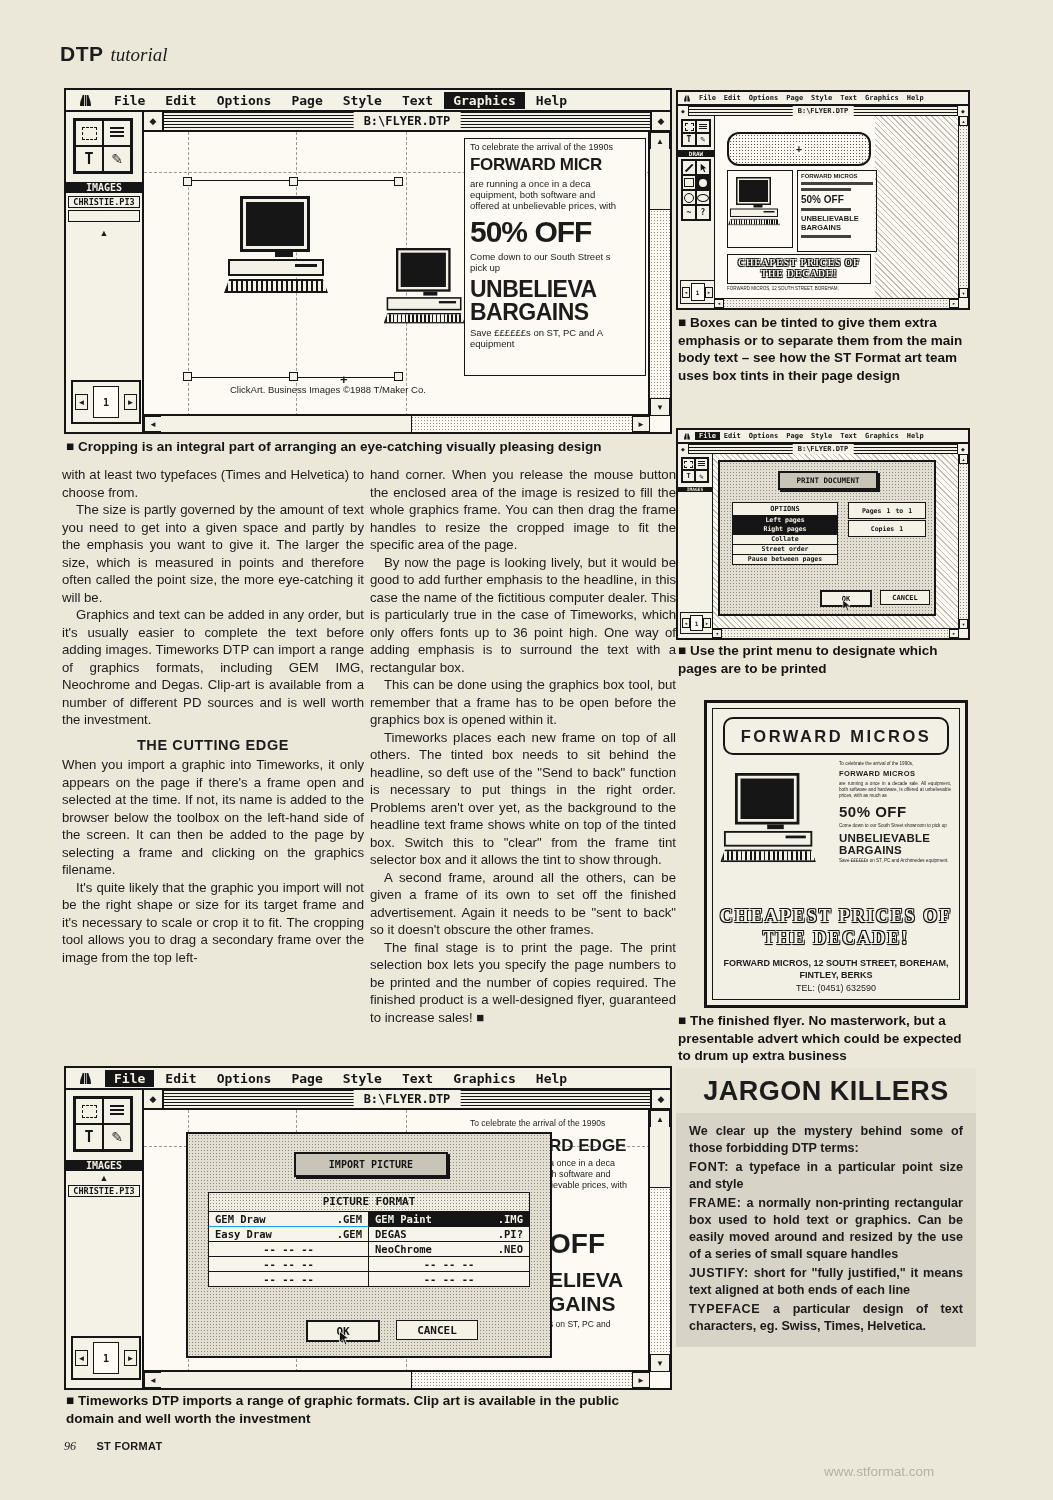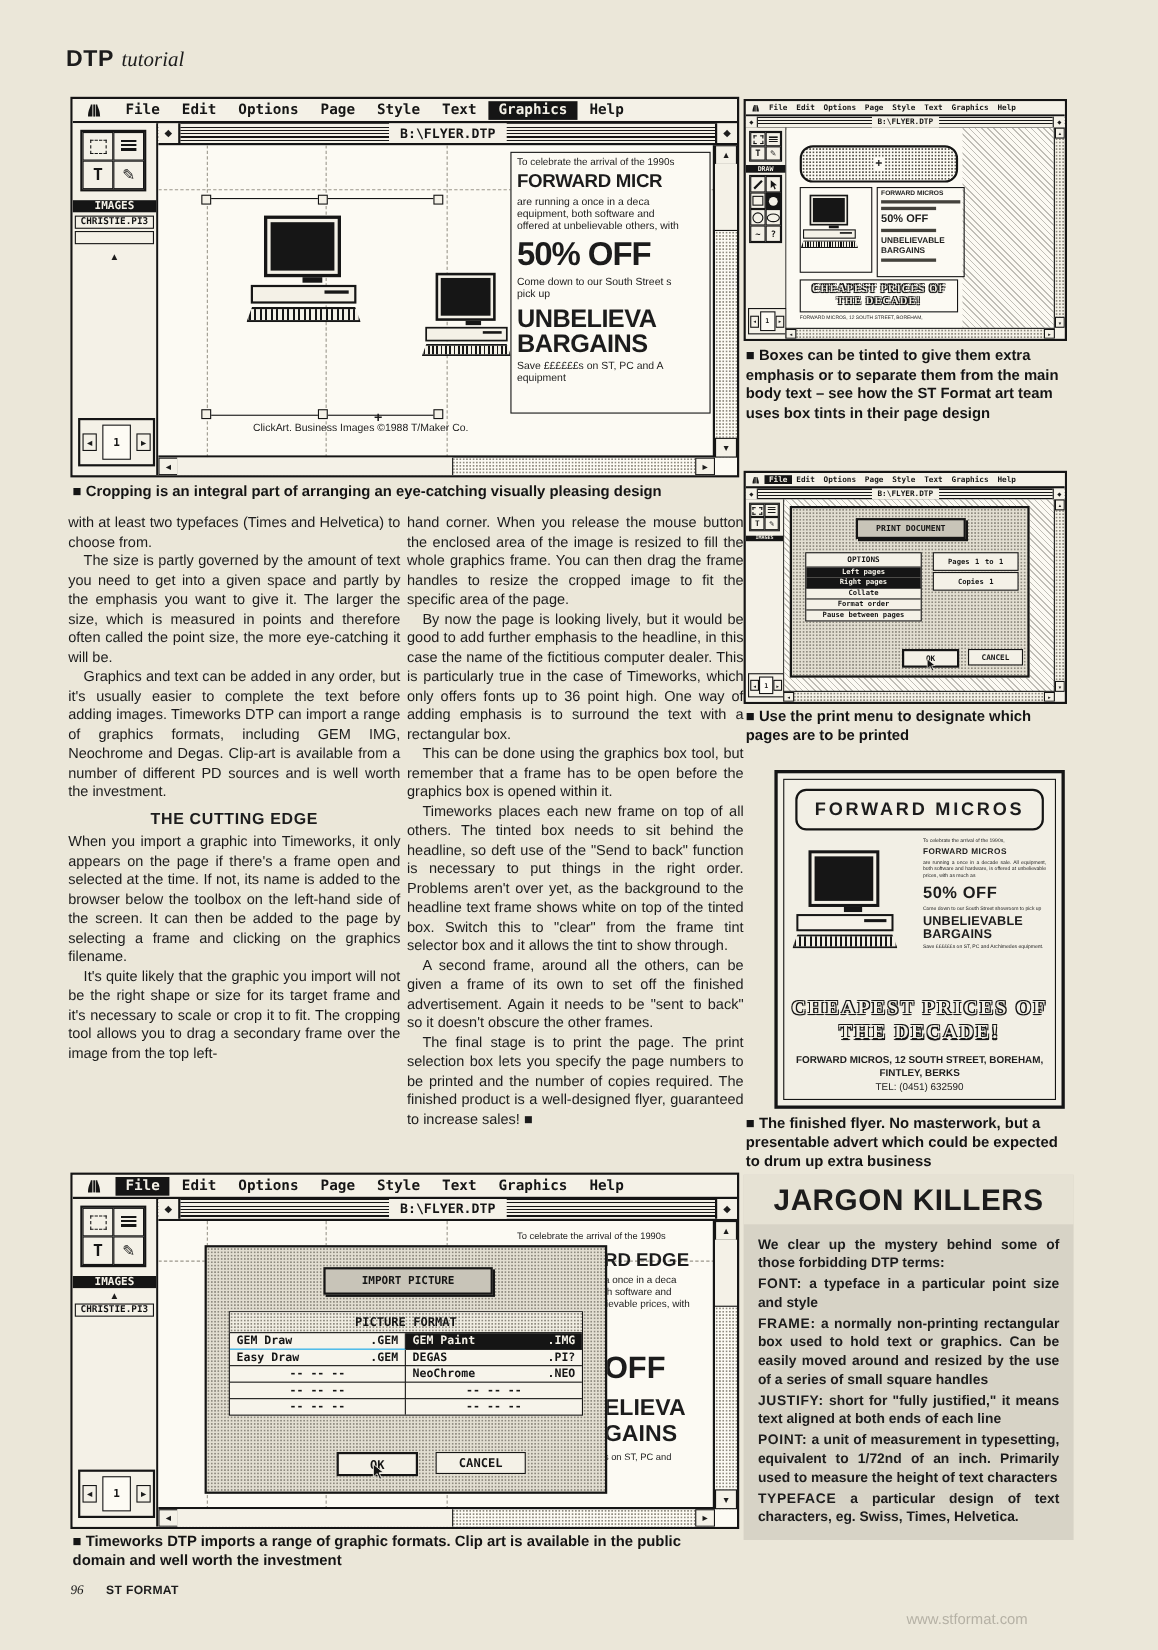--- a/index.html
+++ b/index.html
@@ -180,21 +180,21 @@
           <span class="hd b l"></span>
           <span class="hd b c"></span>
           <span class="hd b r"></span>
         </div>
 
         <div class="panel" style="left:320px;top:6px;width:170px;height:230px;">
           <div class="t1">To celebrate the arrival of the 1990s</div>
           <div class="hl" style="margin-top:3px;">FORWARD MICR</div>
           <div class="bd" style="margin-top:3px;">are running a once in a deca</div>
           <div class="bd">equipment, both software and</div>
-          <div class="bd">offered at unbelievable others, with</div>
+          <div class="bd">offered at unbelievable prices, with</div>
           <div class="off">50% OFF</div>
           <div class="bd">Come down to our South Street s</div>
           <div class="bd">pick up</div>
           <div class="big" style="margin-top:5px;">UNBELIEVA</div>
           <div class="big">BARGAINS</div>
           <div class="bd" style="margin-top:3px;">Save ££££££s on ST, PC and A</div>
           <div class="bd">equipment</div>
         </div>
 
         <div class="abs" style="left:86px;top:252px;font-size:9.5px;white-space:nowrap;">ClickArt. Business Images ©1988 T/Maker Co.</div>
@@ -384,21 +384,21 @@
     </div>
     <div class="abs hatch" style="left:35px;top:24px;right:9px;bottom:9px;background-color:#fcfaf3;"></div>
 
     <div class="dlg stip" style="left:40px;top:30px;width:214px;height:152px;background-color:#e2ded1;">
       <div class="graybtn gem" style="left:58px;top:9px;width:96px;height:15px;font-size:7.5px;">PRINT DOCUMENT</div>
       <div class="abs" style="left:12px;top:40px;width:104px;background:#f4f1e7;border:1px solid #151515;">
         <div class="gem" style="font-size:7px;text-align:center;padding:2px 0;border-bottom:1px solid #151515;">OPTIONS</div>
         <div class="gem inv" style="font-size:6.5px;text-align:center;line-height:9px;">Left pages</div>
         <div class="gem inv" style="font-size:6.5px;text-align:center;line-height:9px;border-bottom:1px solid #151515;">Right pages</div>
         <div class="gem" style="font-size:6.5px;text-align:center;line-height:9px;border-bottom:1px solid #151515;">Collate</div>
-        <div class="gem" style="font-size:6.5px;text-align:center;line-height:9px;border-bottom:1px solid #151515;">Format order</div>
+        <div class="gem" style="font-size:6.5px;text-align:center;line-height:9px;border-bottom:1px solid #151515;">Street order</div>
         <div class="gem" style="font-size:6.5px;text-align:center;line-height:9px;">Pause between pages</div>
       </div>
       <div class="abs" style="left:128px;top:40px;width:76px;height:15px;background:#f4f1e7;border:1px solid #151515;display:flex;align-items:center;justify-content:center;gap:5px;">
         <span class="gem" style="font-size:6.5px;">Pages</span>
         <span class="gem" style="font-size:6.5px;">1</span>
         <span class="gem" style="font-size:6.5px;">to</span>
         <span class="gem" style="font-size:6.5px;">1</span>
       </div>
       <div class="abs" style="left:128px;top:58px;width:76px;height:15px;background:#f4f1e7;border:1px solid #151515;display:flex;align-items:center;justify-content:center;gap:5px;">
         <span class="gem" style="font-size:6.5px;">Copies</span>
@@ -457,21 +457,20 @@
   </div>
   <div class="cap" style="left:678px;top:1012px;width:292px;">■ The finished flyer. No masterwork, but a presentable advert which could be expected to drum up extra business</div>
 
   <div class="jargon">
     <div class="ttl">JARGON KILLERS</div>
     <div class="bodywrap">
       <p>We clear up the mystery behind some of those forbidding DTP terms:</p>
       <p><span class="term">FONT:</span> <span>a typeface in a particular point size and style</span></p>
       <p><span class="term">FRAME:</span> <span>a normally non-printing rectangular box used to hold text or graphics. Can be easily moved around and resized by the use of a series of small square handles</span></p>
       <p><span class="term">JUSTIFY:</span> <span>short for "fully justified," it means text aligned at both ends of each line</span></p>
-      <p><span class="term">POINT:</span> <span>a unit of measurement in typesetting, equivalent to 1/72nd of an inch. Primarily used to measure the height of text characters</span></p>
       <p><span class="term">TYPEFACE</span> <span>a particular design of text characters, eg. Swiss, Times, Helvetica.</span></p>
     </div>
   </div>
 
   <div class="shot" style="left:64px;top:1066px;width:604px;height:320px;">
     <div class="menubar gem" style="height:20px;font-size:13px;padding-left:12px;gap:2px;">
       <span style="margin-right:10px;display:flex;">
           <svg width="15" height="13" viewBox="0 0 15 13">
             <path d="M2 12 C2 6 4.4 3.4 4.6 1 L6 1 L6 12 Z" fill="#151515"></path>
             <rect x="6.8" y="1" width="1.6" height="11" fill="#151515"></rect>

